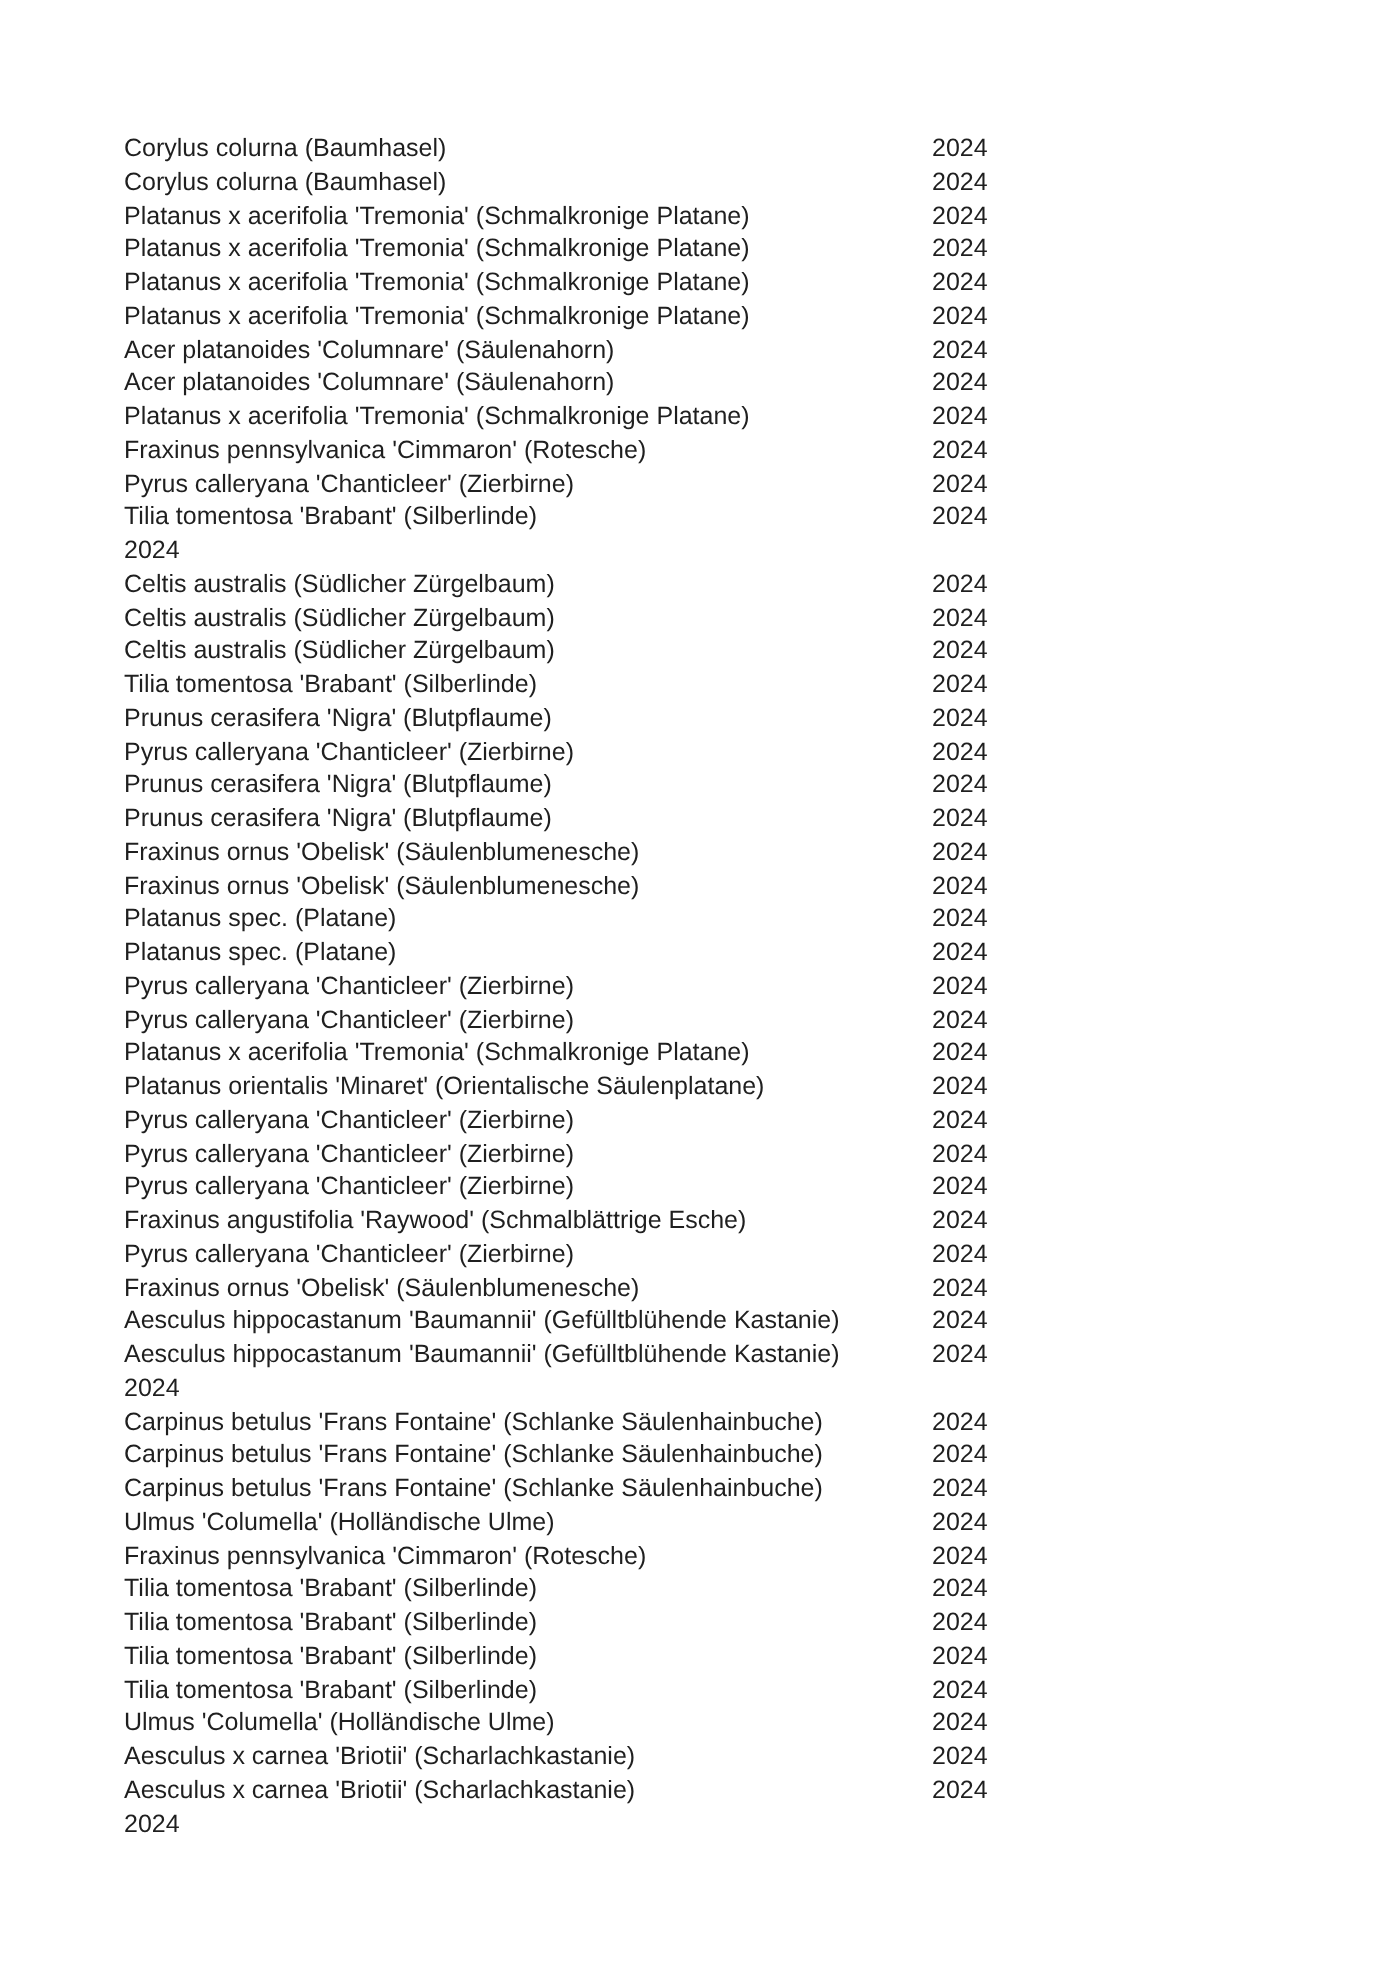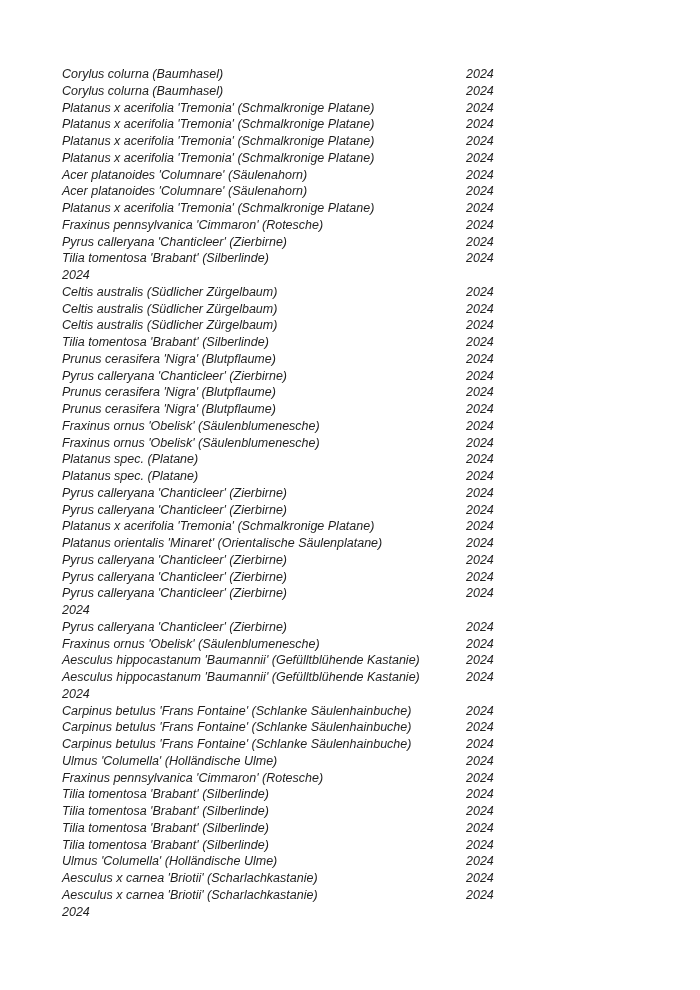--- a/index.html
+++ b/index.html
@@ -11,21 +11,20 @@
     height: 990px;
     background: #ffffff;
     font-family: "Liberation Sans", sans-serif;
     color: #1f1f1f;
     position: relative;
     overflow: hidden;
   }
   .page {
     position: absolute;
     inset: 0;
-    font-style: italic;
   }
   .list {
     position: absolute;
     left: 62px;
     top: 66px;
     width: 576px;
   }
   .row {
     display: grid;
     grid-template-columns: 404px 1fr;
@@ -196,20 +195,21 @@
     <span class="species">Pyrus calleryana 'Chanticleer' (Zierbirne)</span>
     <span class="year">2024</span>
   </div>
 
   <div class="row">
     <span class="species">Pyrus calleryana 'Chanticleer' (Zierbirne)</span>
     <span class="year">2024</span>
   </div>
 
   <div class="row">
+    <span class="species">Fraxinus angustifolia 'Raywood' (Schmalblättrige Esche)</span>
     <span class="year">2024</span>
   </div>
 
   <div class="row">
     <span class="species">Pyrus calleryana 'Chanticleer' (Zierbirne)</span>
     <span class="year">2024</span>
   </div>
 
   <div class="row">
     <span class="species">Fraxinus ornus 'Obelisk' (Säulenblumenesche)</span>

